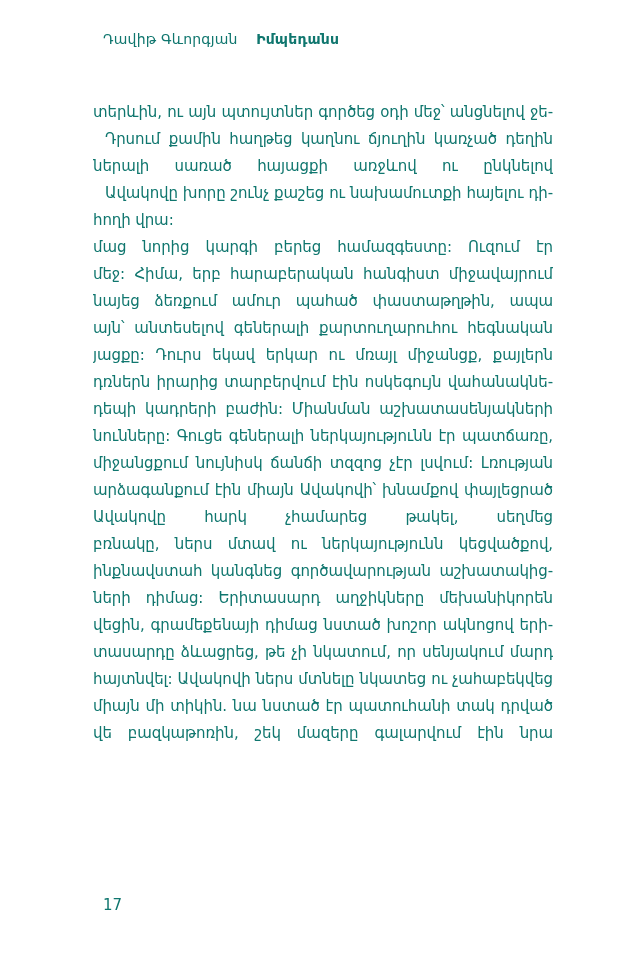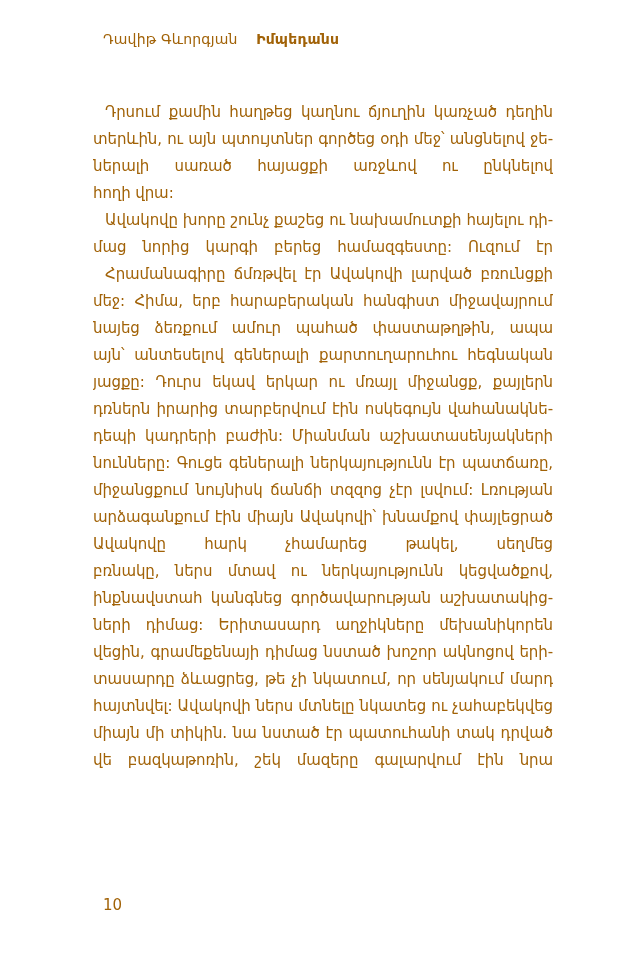--- a/index.html
+++ b/index.html
@@ -6,21 +6,21 @@
     margin: 0;
     padding: 0;
     background: #ffffff;
   }
   .page {
     position: relative;
     width: 643px;
     height: 977px;
     background: #ffffff;
     font-family: "DejaVu Sans", sans-serif;
-    color: #a16207;
+    color: #0f766e;
     overflow: hidden;
   }
   .page-header {
     position: absolute;
     left: 103px;
     top: 30px;
     font-size: 14px;
     line-height: 18px;
     white-space: nowrap;
   }
@@ -65,27 +65,26 @@
 </head>
 <body>
 
 <div class="page">
   <header class="page-header">
     <span class="author">Դավիթ Գևորգյան</span>
     <span class="title">Իմպեդանս</span>
   </header>
 
   <main class="body-text">
+      <div class="line">տերևին, ու այն պտույտներ գործեց օդի մեջ՝ անցնելով ջե-</div>
       <div class="line indent">Դրսում քամին հաղթեց կաղնու ճյուղին կառչած դեղին</div>
-      <div class="line">տերևին, ու այն պտույտներ գործեց օդի մեջ՝ անցնելով ջե-</div>
       <div class="line">ներալի սառած հայացքի առջևով ու ընկնելով տերևածածկ</div>
+      <div class="line indent">Ավակովը խորը շունչ քաշեց ու նախամուտքի հայելու դի-</div>
       <div class="line no-just">հողի վրա:</div>
-      <div class="line indent">Ավակովը խորը շունչ քաշեց ու նախամուտքի հայելու դի-</div>
       <div class="line">մաց նորից կարգի բերեց համազգեստը: Ուզում էր համոզվել,</div>
-      <div class="line indent">Հրամանագիրը ճմռթվել էր Ավակովի լարված բռունցքի</div>
       <div class="line">մեջ: Հիմա, երբ հարաբերական հանգիստ միջավայրում էր,</div>
       <div class="line">նայեց ձեռքում ամուր պահած փաստաթղթին, ապա ուղղեց</div>
       <div class="line">այն՝ անտեսելով գեներալի քարտուղարուհու հեգնական հա-</div>
       <div class="line">յացքը: Դուրս եկավ երկար ու մռայլ միջանցք, քայլերն ուղղեց</div>
       <div class="line">դռներն իրարից տարբերվում էին ոսկեգույն վահանակնե-</div>
       <div class="line">դեպի կադրերի բաժին: Միանման աշխատասենյակների</div>
       <div class="line">նունները: Գուցե գեներալի ներկայությունն էր պատճառը, որ</div>
       <div class="line">միջանցքում նույնիսկ ճանճի տզզոց չէր լսվում: Լռության մեջ</div>
       <div class="line">արձագանքում էին միայն Ավակովի՝ խնամքով փայլեցրած</div>
       <div class="line">Ավակովը հարկ չհամարեց թակել, սեղմեց կիսաժանգոտած</div>
@@ -93,15 +92,15 @@
       <div class="line">ինքնավստահ կանգնեց գործավարության աշխատակից-</div>
       <div class="line">ների դիմաց: Երիտասարդ աղջիկները մեխանիկորեն ուղղ-</div>
       <div class="line">վեցին, գրամեքենայի դիմաց նստած խոշոր ակնոցով երի-</div>
       <div class="line">տասարդը ձևացրեց, թե չի նկատում, որ սենյակում մարդ է</div>
       <div class="line">հայտնվել: Ավակովի ներս մտնելը նկատեց ու չահաբեկվեց</div>
       <div class="line">միայն մի տիկին. նա նստած էր պատուհանի տակ դրված կաշ-</div>
       <div class="line">վե բազկաթոռին, շեկ մազերը գալարվում էին նրա շպարված</div>
     </main>
 
   <footer class="page-footer">
-    <span class="page-number">10</span>
+    <span class="page-number">17</span>
   </footer>
 </div>
 
 </body></html>

